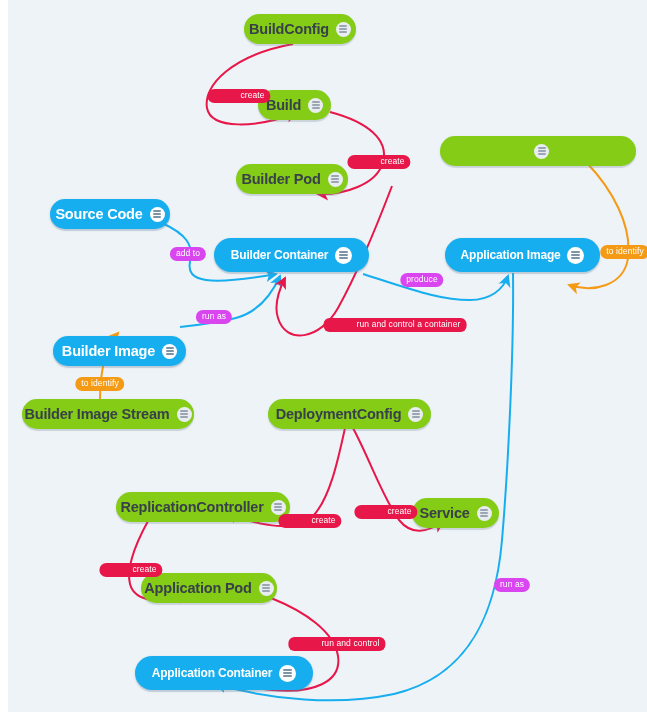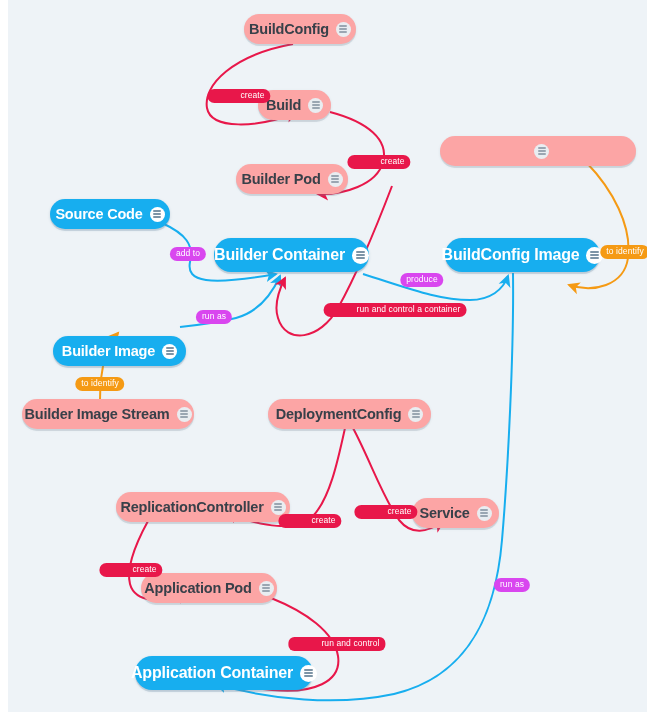--- a/index.html
+++ b/index.html
@@ -17,32 +17,32 @@
     position:absolute;display:flex;align-items:center;justify-content:center;
     box-sizing:border-box;white-space:nowrap;
     border-radius:999px;
     padding:0 14px;
     height:30px;
     z-index:5;
   }
   .node .label{font-weight:bold;letter-spacing:-0.2px;}
   
   .node.white{
-    background:#fca5a5;color:#384049;
+    background:#84cc16;color:#384049;
     box-shadow:0 2px 0 0 rgba(120,135,150,0.22), 0 1px 3px rgba(60,80,100,0.10);
   }
   .node.white .label{font-size:14.5px;}
   
   .node.blue{
     background:#17aeef;color:#ffffff;
     box-shadow:0 2px 0 0 rgba(110,140,165,0.25), 0 1px 3px rgba(40,90,130,0.18);
   }
   .node.blue .label{font-size:14.5px;}
   .node.blue.big{height:34px;padding:0 16px;}
-  .node.blue.big .label{font-size:16px;}
+  .node.blue.big .label{font-size:12px;}
 
   
   .ham{
     width:15px;height:15px;border-radius:50%;
     margin-left:7px;flex:0 0 auto;
     display:flex;flex-direction:column;align-items:center;justify-content:center;
     gap:1.5px;
   }
   .ham i{display:block;width:8px;height:1.4px;border-radius:1px;}
   .node.white .ham{background:#e9edf1;}
@@ -156,21 +156,21 @@
   <div class="node blue big" style="left:206px;top:238px;width:155px;">
     <span class="label">Builder Container</span>
     <span class="ham">
         <i></i>
         <i></i>
         <i></i>
       </span>
   </div>
 
   <div class="node blue big" style="left:437px;top:238px;width:155px;">
-    <span class="label">BuildConfig Image</span>
+    <span class="label">Application Image</span>
     <span class="ham">
         <i></i>
         <i></i>
         <i></i>
       </span>
   </div>
 
   <div class="node blue" style="left:45px;top:313px;width:133px;margin-top:23px;">
     <span class="label">Builder Image</span>
     <span class="ham">
@@ -233,21 +233,21 @@
         <i></i>
       </span>
   </div>
 
   <div class="elabel red" style="left:231px;top:96px;">create</div>
   <div class="elabel red" style="left:371px;top:162px;">create</div>
   <div class="elabel blue" style="left:180px;top:254px;">add to</div>
   <div class="elabel blue" style="left:206px;top:317px;">run as</div>
   <div class="elabel orange" style="left:92px;top:384px;">to identify</div>
   <div class="elabel blue" style="left:414px;top:280px;">produce</div>
-  <div class="elabel red" style="left:387px;top:310px;">run and control a container</div>
+  <div class="elabel red" style="left:387px;top:325px;border-radius:6px;">run and control a container</div>
   <div class="elabel orange" style="left:617px;top:252px;">to identify</div>
   <div class="elabel red" style="left:302px;top:521px;">create</div>
   <div class="elabel red" style="left:378px;top:512px;">create</div>
   <div class="elabel red" style="left:123px;top:570px;">create</div>
   <div class="elabel red" style="left:329px;top:644px;border-radius:6px;">run and control</div>
   <div class="elabel blue" style="left:504px;top:585px;">run as</div>
 
 </div>
 
 </body></html>

